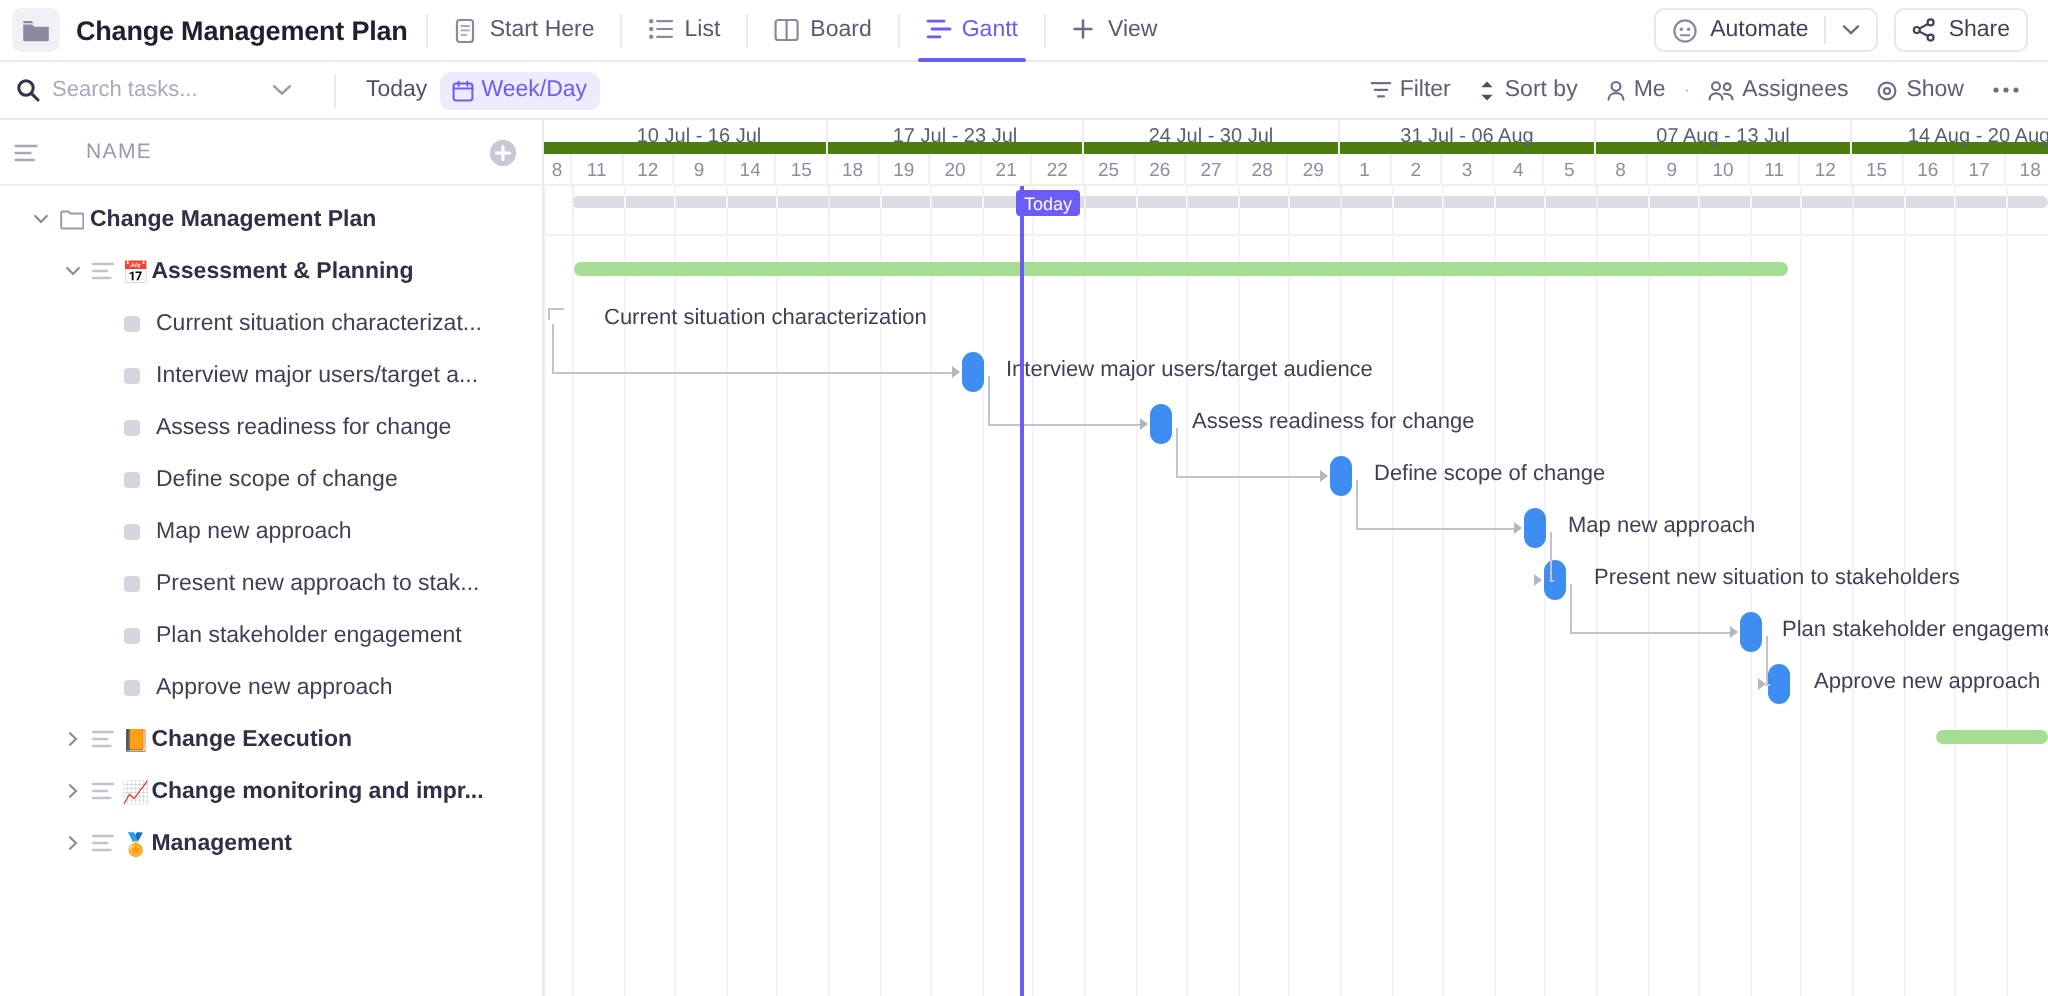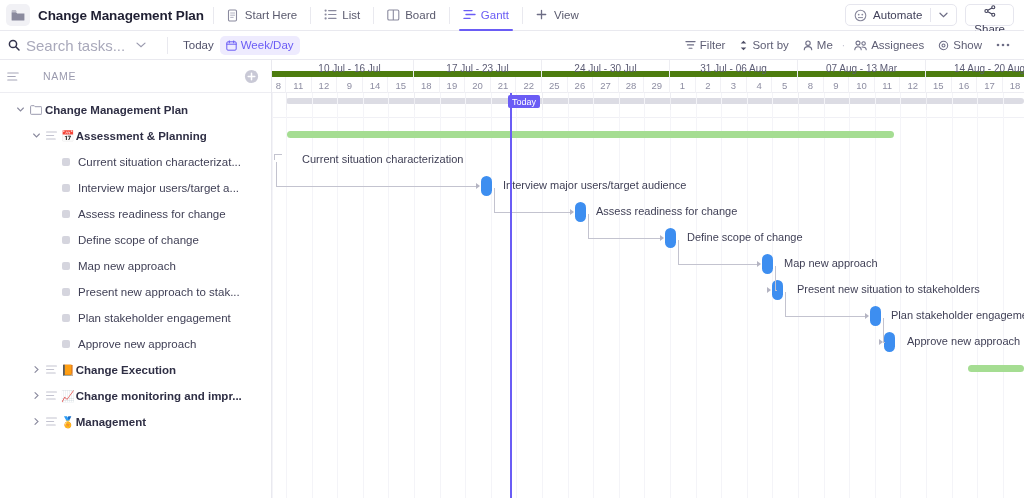--- a/index.html
+++ b/index.html
@@ -48,21 +48,21 @@
 
   
   .subbar {
     position: absolute; top: 31px; left: 0; width: 1024px; height: 29px;
     display: flex; align-items: center; border-bottom: 1px solid #e9e9ef; background: #fff;
   }
   .search-wrap {
     display: flex; align-items: center; gap: 6px; width: 150px; margin-left: 8px;
   }
   .search-wrap input {
-    border: none; outline: none; font-size: 15px; color: #33334d;
+    border: none; outline: none; font-size: 11px; color: #33334d;
     width: 104px; background: transparent; font-family: "Liberation Sans", sans-serif;
   }
   .search-wrap input::placeholder { color: #a9a9bb; }
   .sb-item {
     display: flex; align-items: center; gap: 4px; font-size: 11.5px;
     color: #51516a; padding: 0 6px; height: 20px; white-space: nowrap;
   }
   .sb-item.chip {
     background: #eeebfe; color: #6a5cf5; border-radius: 5px; height: 19px; text-align: center;
   }
@@ -246,21 +246,21 @@
       </span>
       <span>Automate</span>
       <span class="caret-sep"></span>
       <span>
         <svg width="9" height="6" viewBox="0 0 9 6">
             <path d="M1 1.2 4.5 4.6 8 1.2" fill="none" stroke="#6d6d85" stroke-width="1.2" stroke-linecap="round"></path>
           </svg>
       </span>
     </div>
 
-    <div class="pill" style="margin-right:10px;flex-direction:column;">
+    <div class="pill" style="margin-right:10px;">
       <span>
         <svg width="12" height="12" viewBox="0 0 12 12">
             <circle cx="9.3" cy="2.2" r="1.5" fill="none" stroke="#41415a" stroke-width="1.1"></circle>
             <circle cx="2.4" cy="6" r="1.5" fill="none" stroke="#41415a" stroke-width="1.1"></circle>
             <circle cx="9.3" cy="9.8" r="1.5" fill="none" stroke="#41415a" stroke-width="1.1"></circle>
             <path d="M3.8 5.2 8 3M3.8 6.8 8 9" stroke="#41415a" stroke-width="1.1"></path>
           </svg>
       </span>
       <span>Share</span>
     </div>
@@ -495,21 +495,21 @@
         </div>
       </div>
   </div>
 
   <div class="timeline">
     <div class="tl-weeks" id="tl-weeks" style="display: block;">
         <div class="wk" style="position: absolute; left: 14px; width: 128px;">10 Jul - 16 Jul</div>
         <div class="wk" style="position: absolute; left: 142px; width: 128px;">17 Jul - 23 Jul</div>
         <div class="wk" style="position: absolute; left: 270px; width: 128px;">24 Jul - 30 Jul</div>
         <div class="wk" style="position: absolute; left: 398px; width: 128px;">31 Jul - 06 Aug</div>
-        <div class="wk" style="position: absolute; left: 526px; width: 128px;">07 Aug - 13 Mar</div>
+        <div class="wk" style="position: absolute; left: 526px; width: 128px;">07 Aug - 13 Jul</div>
         <div class="wk" style="position: absolute; left: 654px; width: 128px;">14 Aug - 20 Aug</div>
       </div>
     <div class="tl-days" id="tl-days" style="display: block;">
         <div class="dy" style="position: absolute; left: 0px; width: 14px;">8</div>
         <div class="dy" style="position: absolute; left: 14px; width: 25.6px;">11</div>
         <div class="dy" style="position: absolute; left: 39.6px; width: 25.6px;">12</div>
         <div class="dy" style="position: absolute; left: 65.2px; width: 25.6px;">9</div>
         <div class="dy" style="position: absolute; left: 90.8px; width: 25.6px;">14</div>
         <div class="dy" style="position: absolute; left: 116.4px; width: 25.6px;">15</div>
         <div class="dy" style="position: absolute; left: 142px; width: 25.6px;">18</div>

